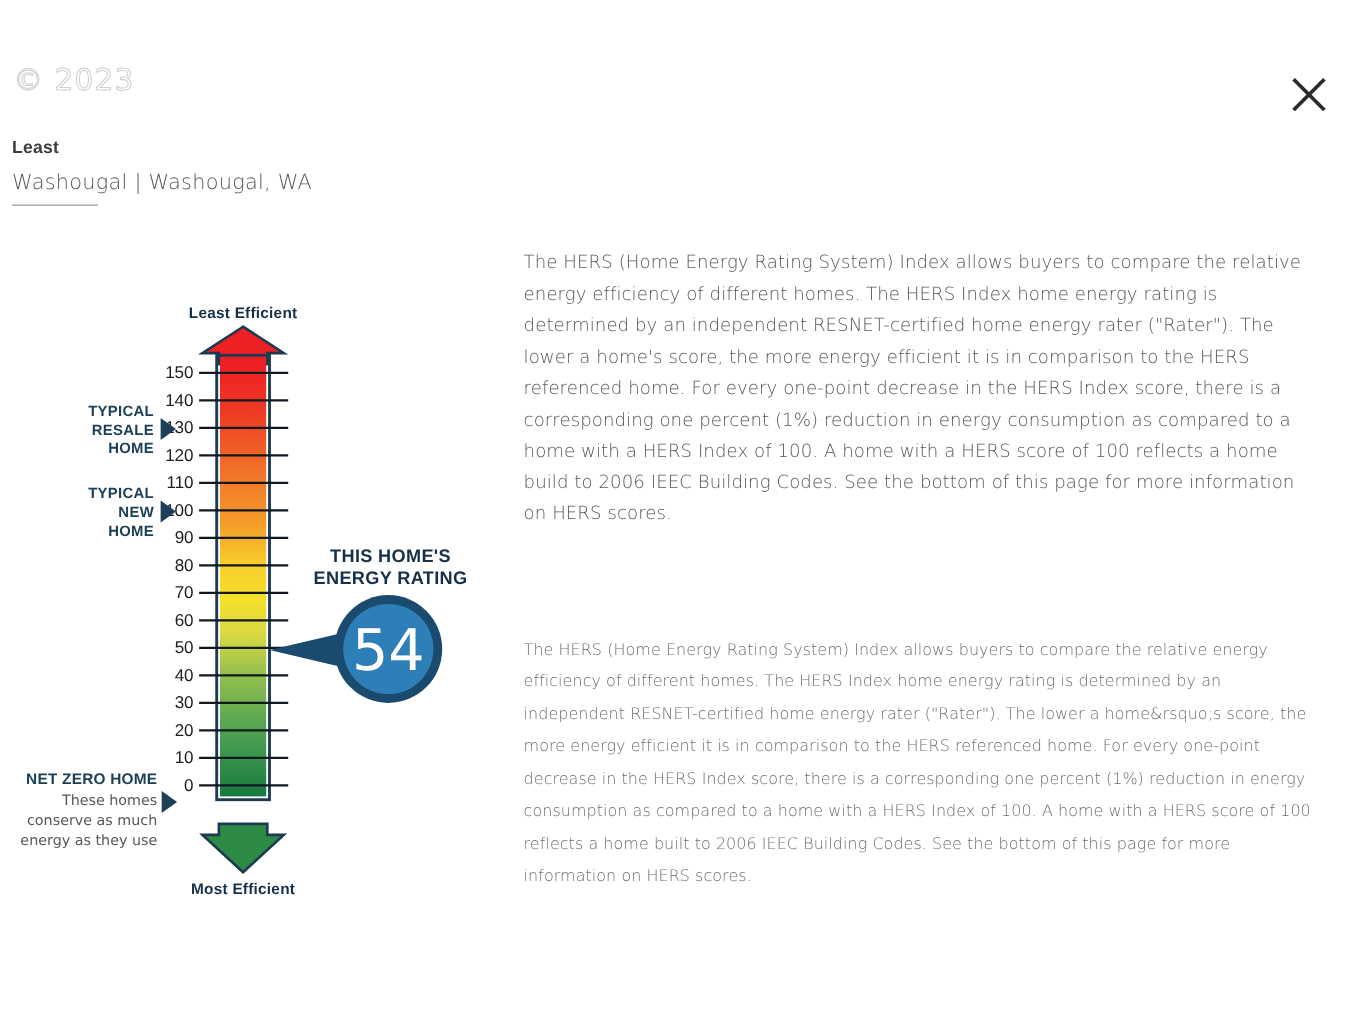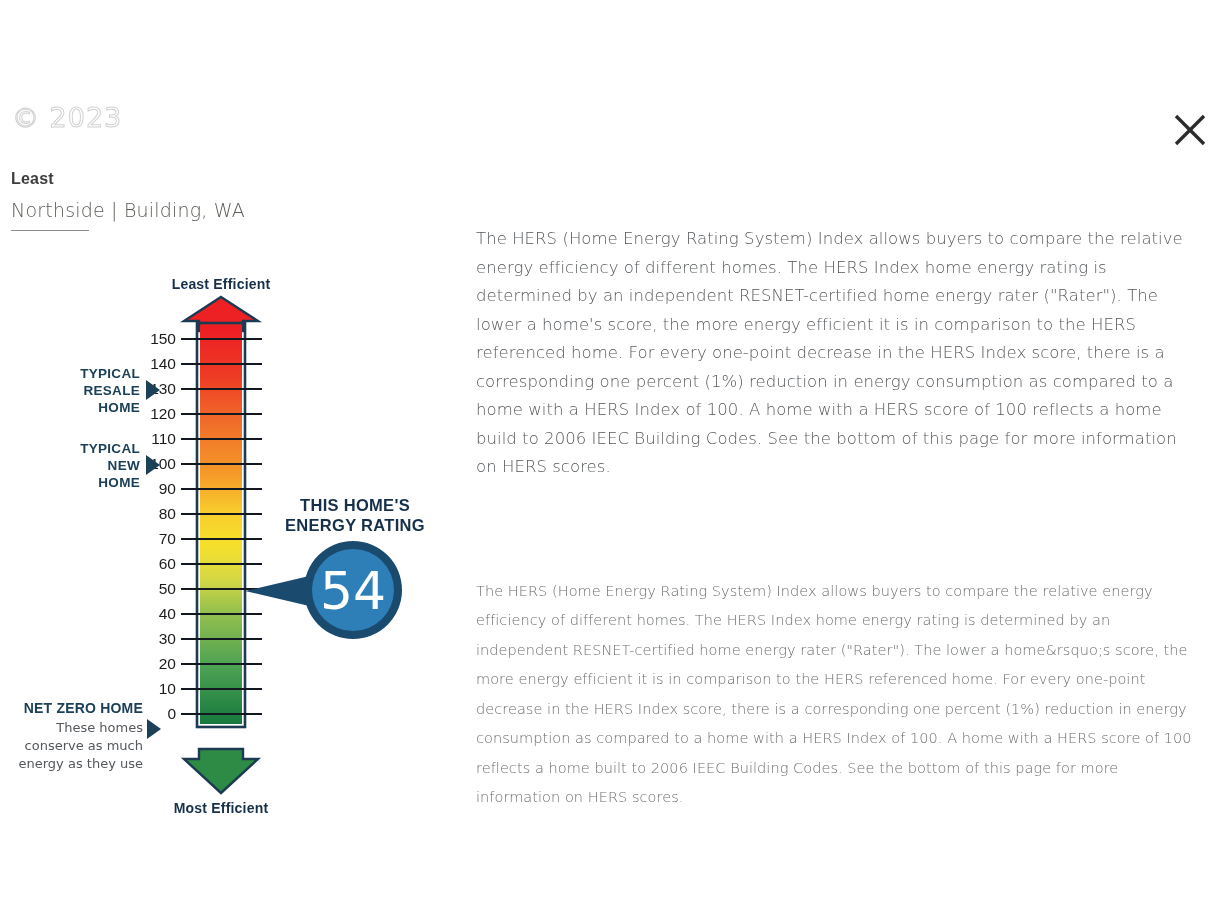--- a/index.html
+++ b/index.html
@@ -18,21 +18,20 @@
     color: #4a4a4a;
     -webkit-font-smoothing: antialiased;
   }
 
   
   #header {
     position: absolute;
     left: 0; top: 0;
     width: 1224px;
     height: 200px;
-    margin-top: 44px;
   }
   #watermark {
     position: absolute;
     left: 12px;
     top: 58px;
     font-size: 27px;
     font-weight: 400;
     letter-spacing: 1px;
     color: transparent;
     -webkit-text-stroke: 1px rgba(120,120,120,0.35);
@@ -197,21 +196,21 @@
 </head>
 <body>
 
 <div id="header">
 
   <div id="watermark">© 2023</div>
 
 
   <div id="community-name">Least</div>
 
-  <div id="community-location">Northside | Building, WA</div>
+  <div id="community-location">Washougal | Washougal, WA</div>
 
   <div id="title-divider"></div>
 
   <button id="close-button">
     <span>
       <svg width="34" height="34" viewBox="0 0 34 34" aria-hidden="true">
         <line x1="3" y1="3" x2="31" y2="31" stroke="#2b2b2b" stroke-width="3.4" stroke-linecap="butt"></line>
         <line x1="31" y1="3" x2="3" y2="31" stroke="#2b2b2b" stroke-width="3.4" stroke-linecap="butt"></line>
       </svg>
     </span>

